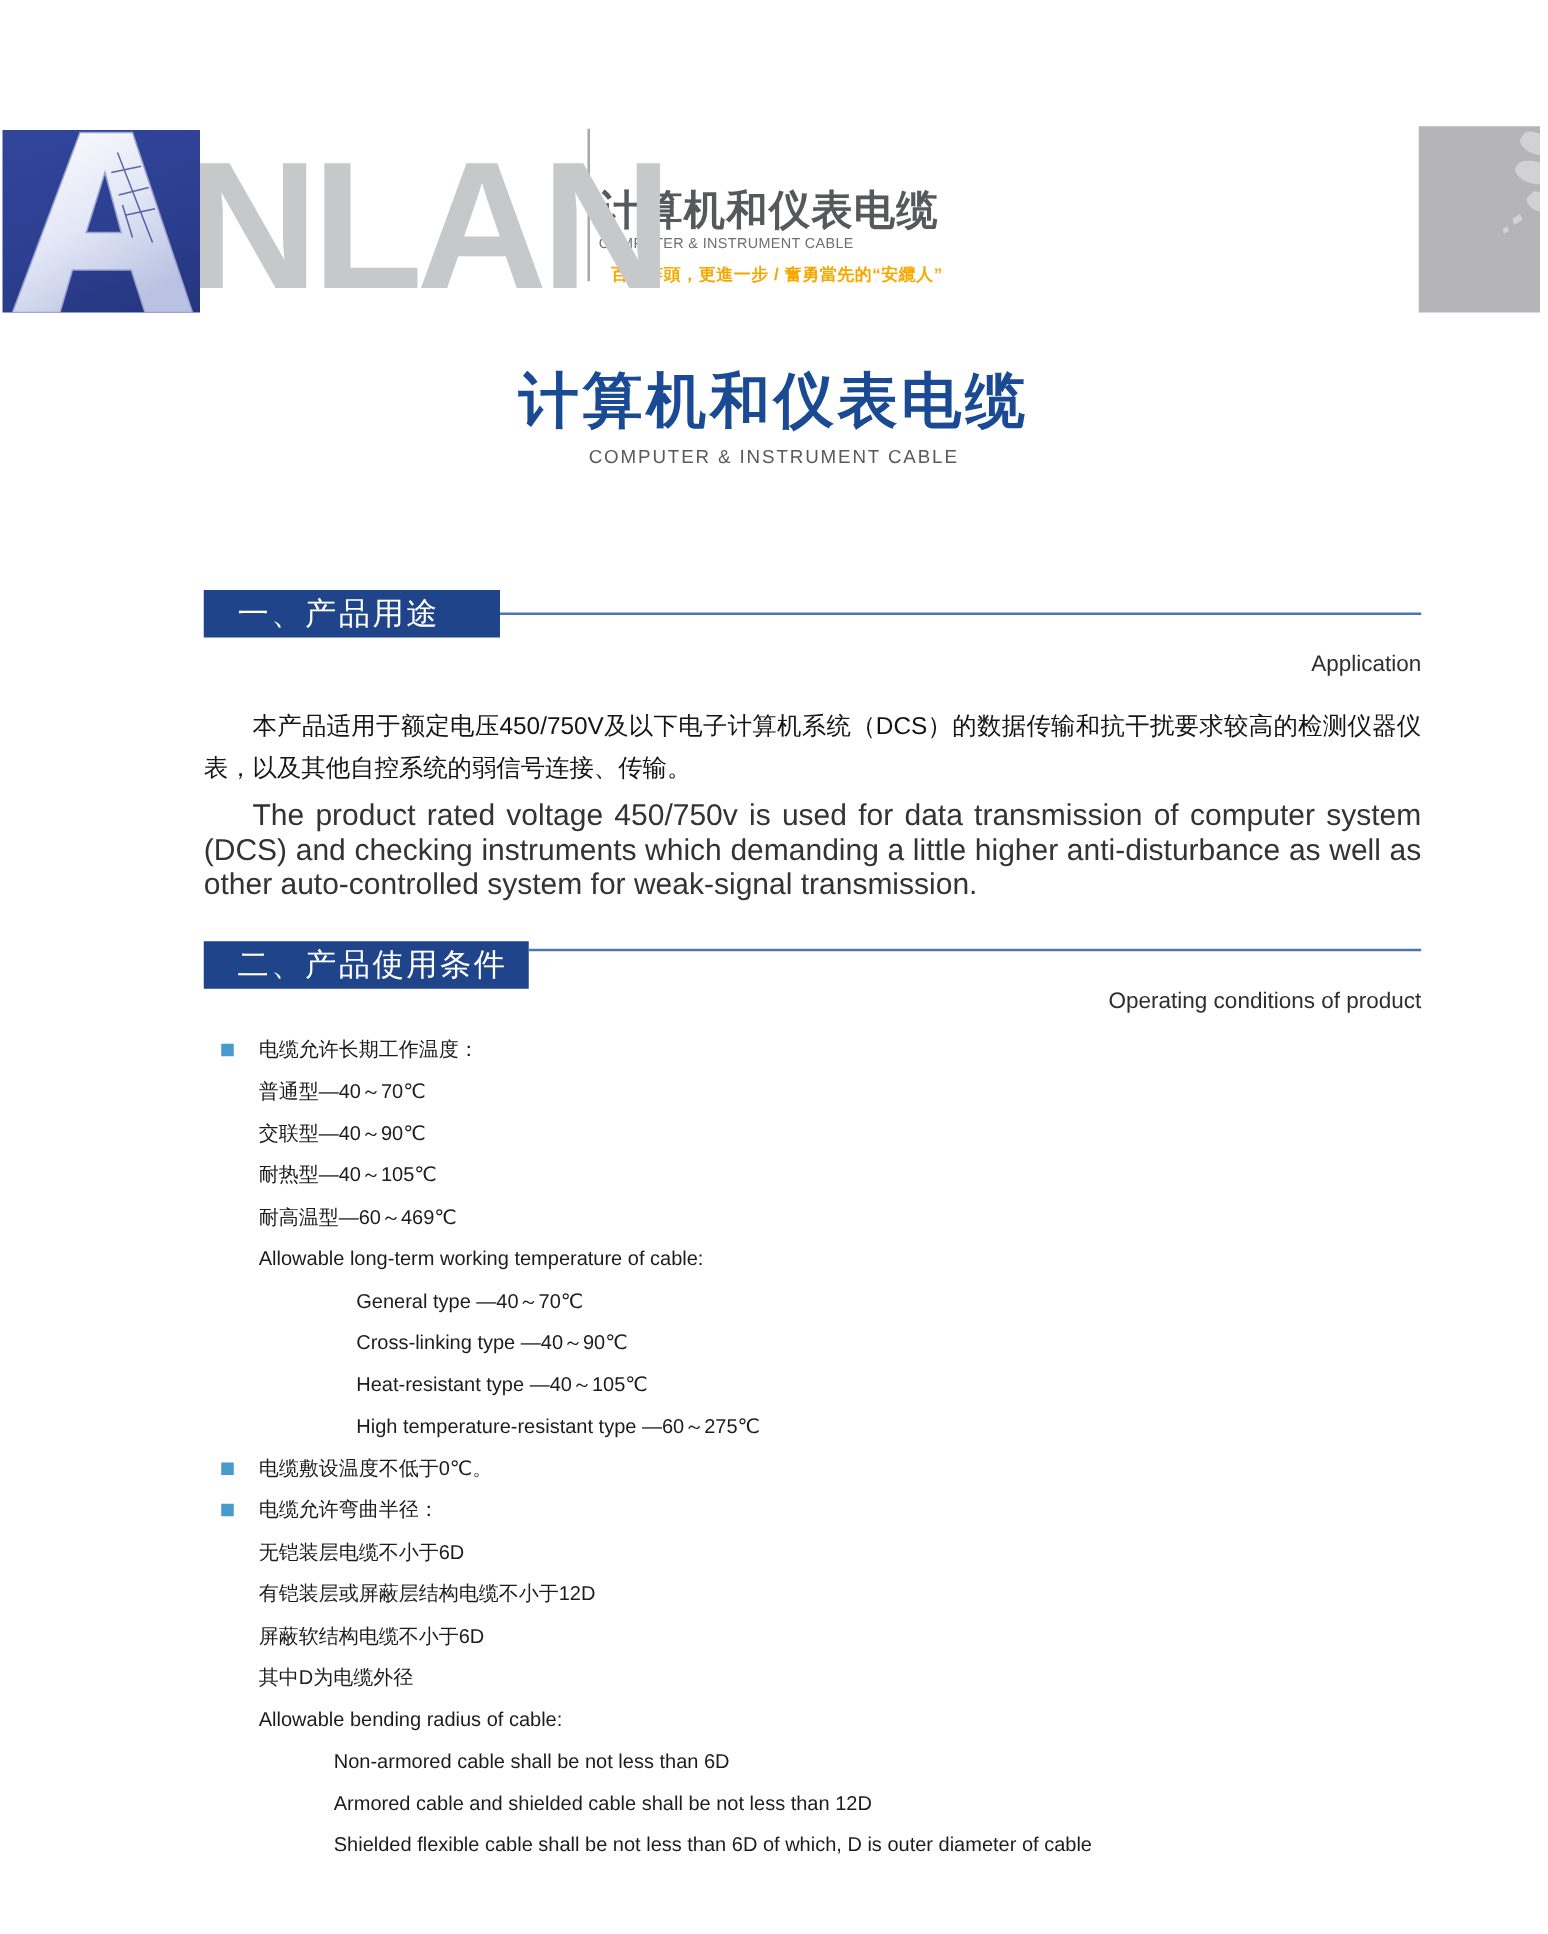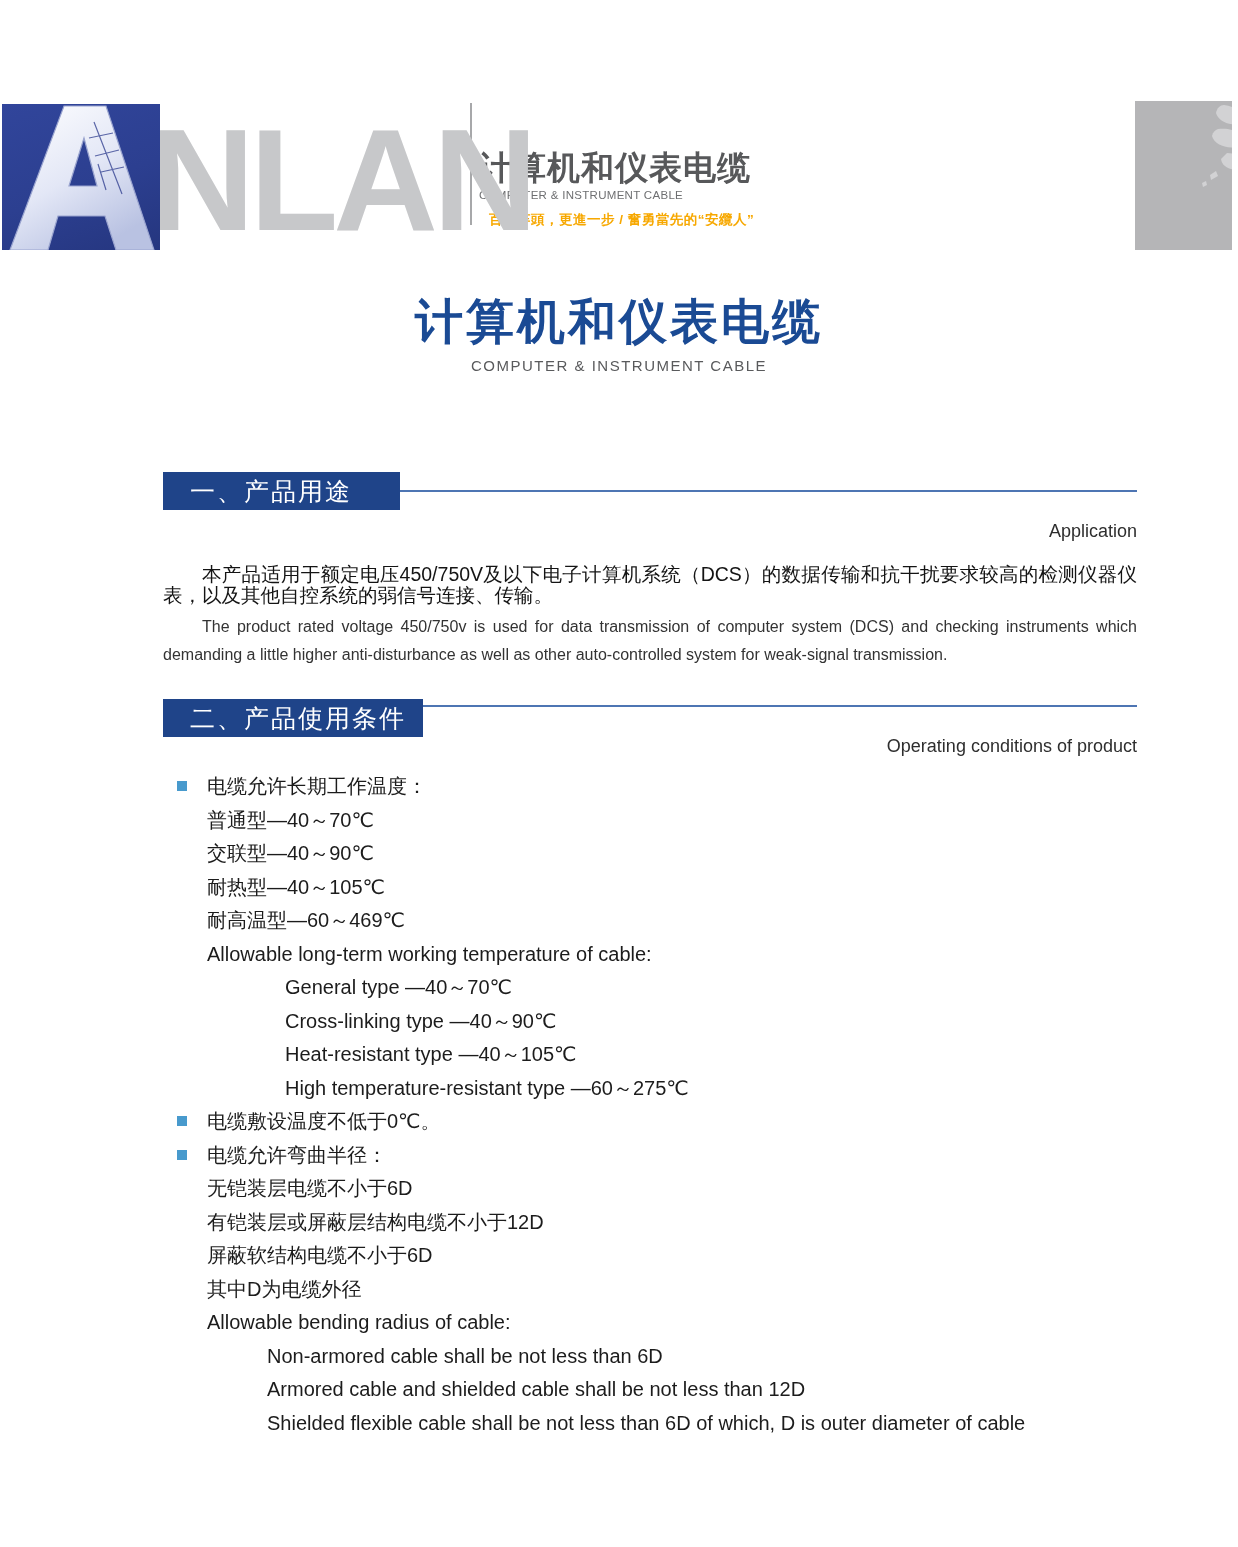--- a/index.html
+++ b/index.html
@@ -30,29 +30,29 @@
 
   .sec-head{display:flex;align-items:center;height:38px;}
   .sec-box{height:38px;line-height:38px;background:#1f4489;color:#ffffff;
            font-size:25px;font-weight:500;letter-spacing:2px;padding:0 40px 0 27px;white-space:nowrap;}
   .sec-box-1{width:170px;}
   .sec-box-2{width:193px;margin-top:24px;}
   .sec-line{flex:1;height:2px;background:#4d75b3;}
 
   .sub-heading{margin:9px 0 0 44px;height:24px;line-height:24px;font-size:18px;color:#2e2e2e;text-align:right;}
 
-  .para-zh{margin-top:21px;font-size:19.5px;line-height:21px;color:#141414;
+  .para-zh{margin-top:21px;font-size:19.5px;line-height:34px;color:#141414;
            text-indent:39px;text-align:justify;}
-  .para-en{margin-top:7px;font-size:16px;line-height:27.5px;color:#333333;
+  .para-en{margin-top:7px;font-size:24px;line-height:27.5px;color:#333333;
            text-indent:39px;text-align:justify;}
   .para-en.last-left{text-align-last:left;}
   .gap-sec2{margin-top:19px;}
 
   .list{margin-top:12px;}
-  .li{position:relative;height:33.5px;line-height:33.5px;font-size:20px;color:#1c1c1c;
+  .li{position:relative;height:33.5px;line-height:33.5px;font-size:16px;color:#1c1c1c;
       padding-left:44px;white-space:nowrap;}
   .li.indent2{padding-left:122px;}
   .li.indent2b{padding-left:104px;}
   .bullet-sq{position:absolute;left:14px;top:11px;width:10px;height:10px;background:#489acd;}
 </style>
 </head>
 <body>
 
 <div class="page">
 

